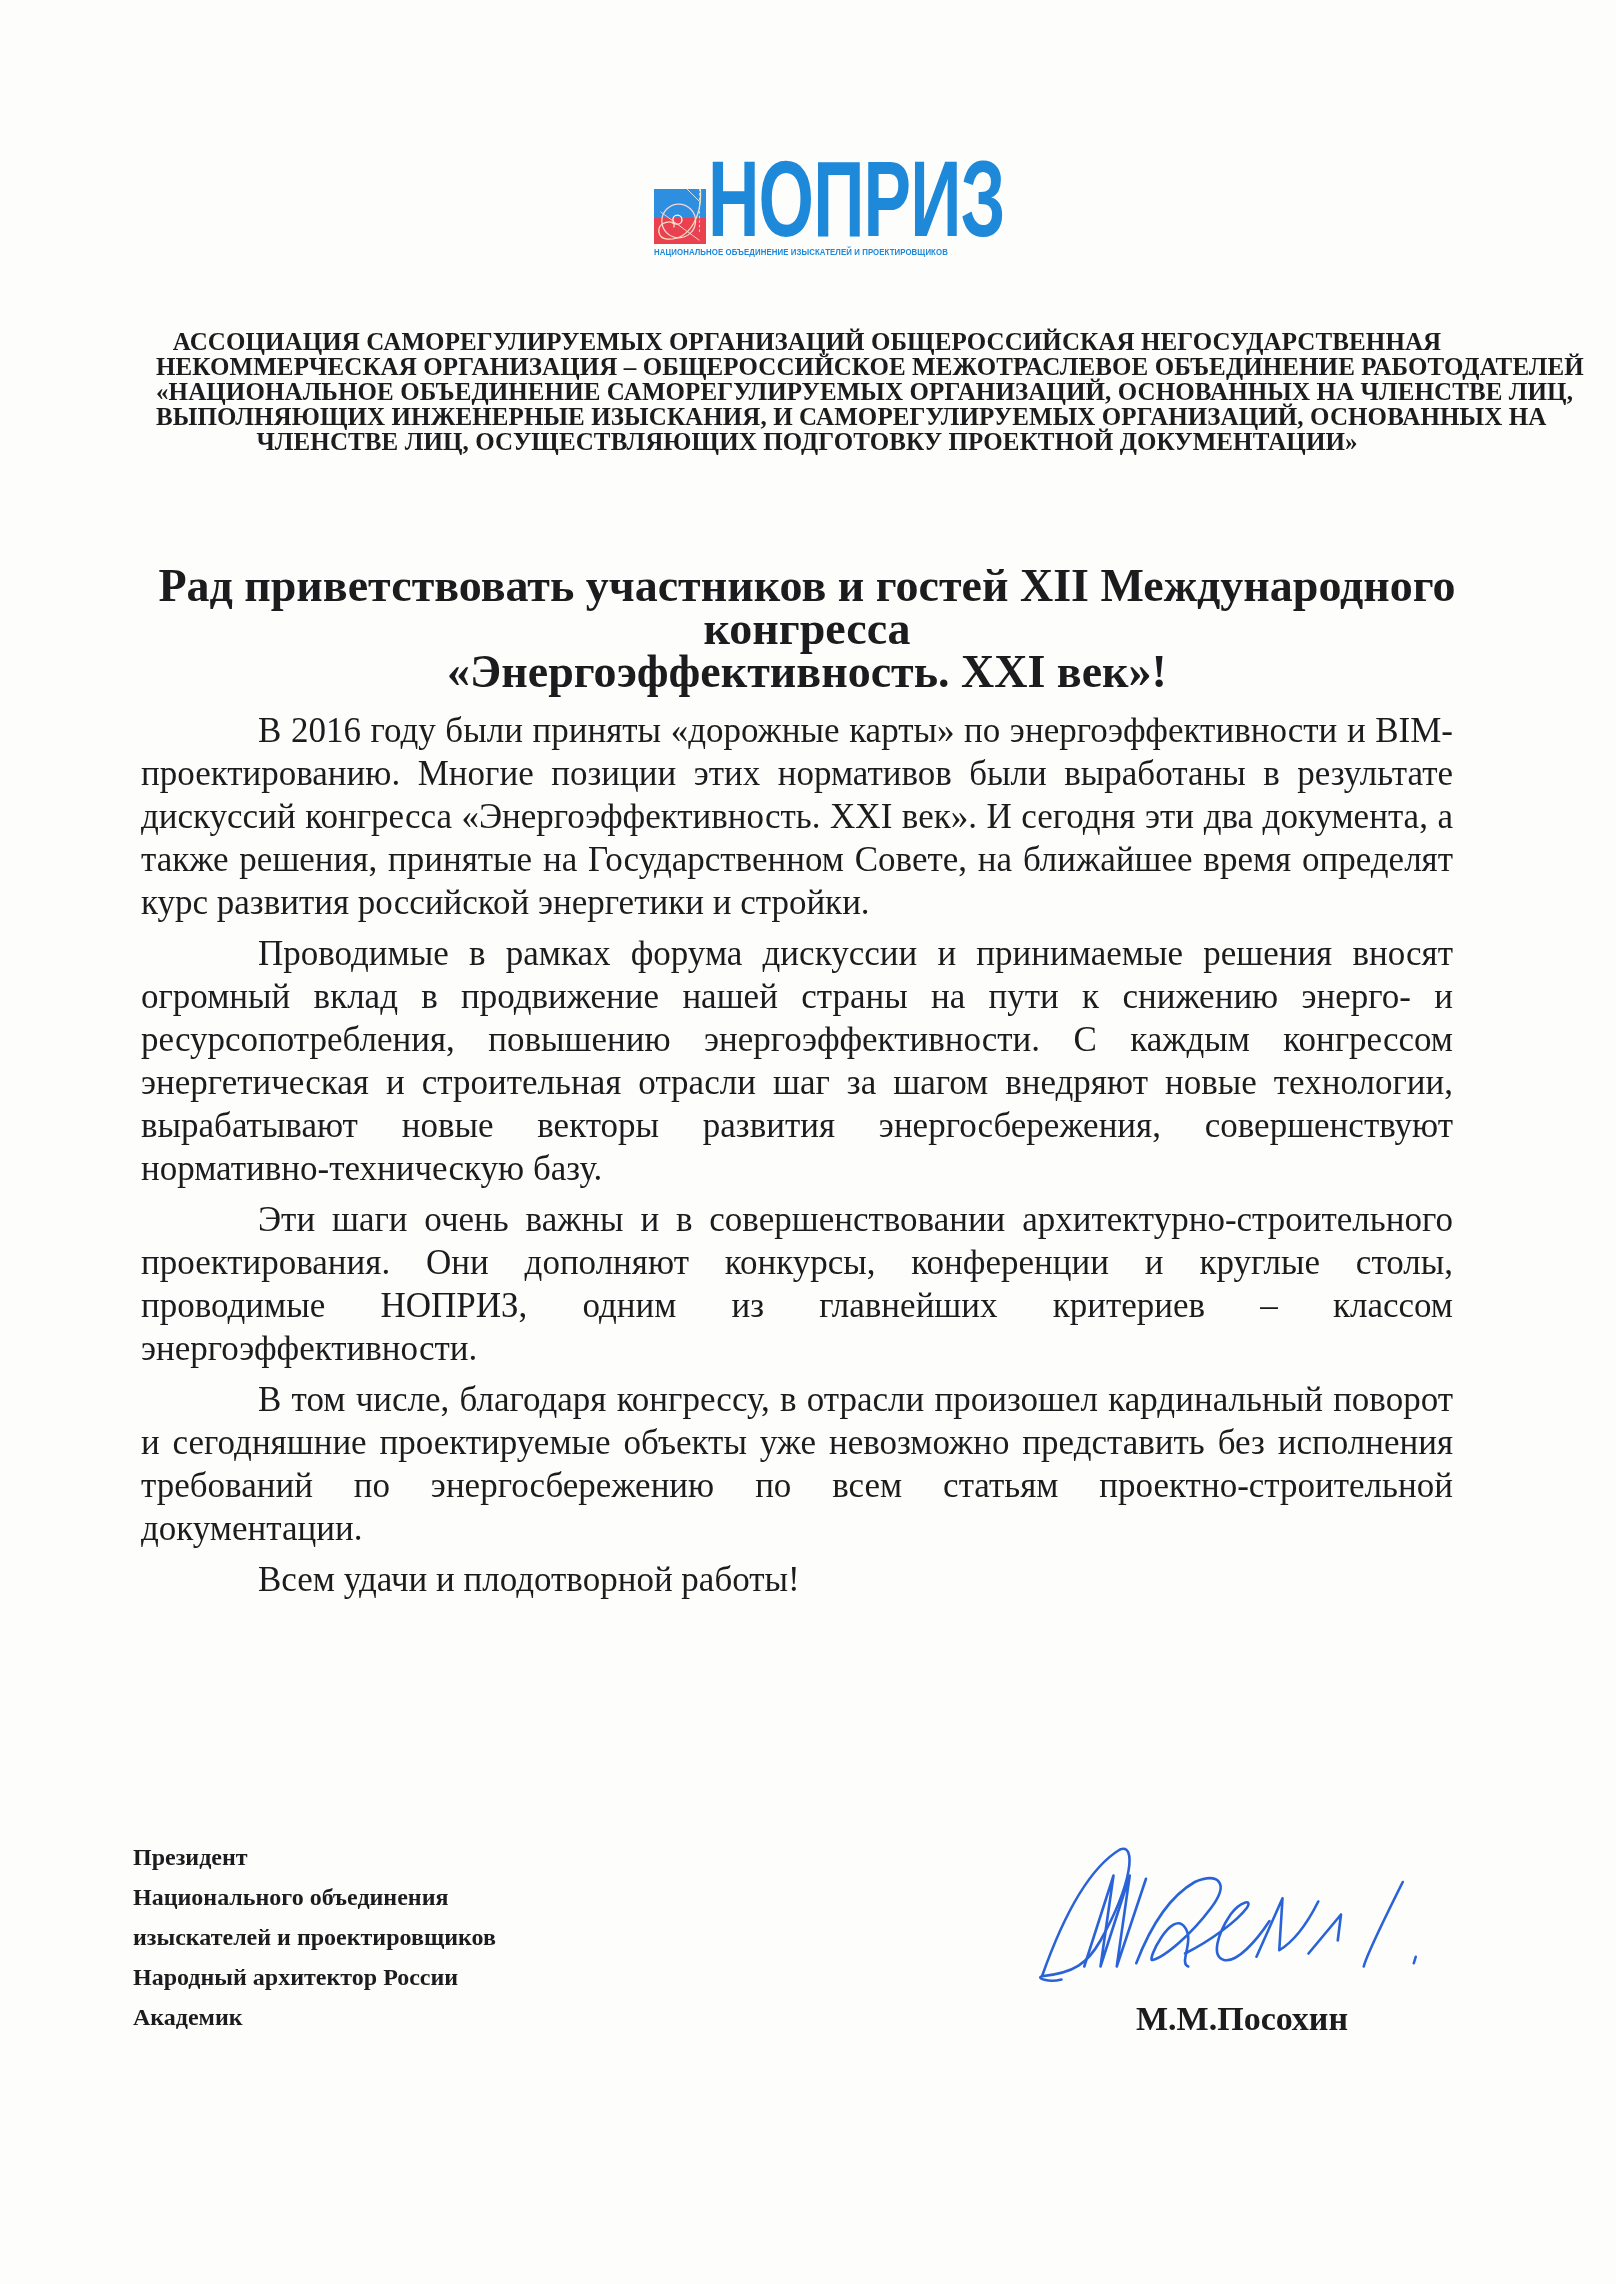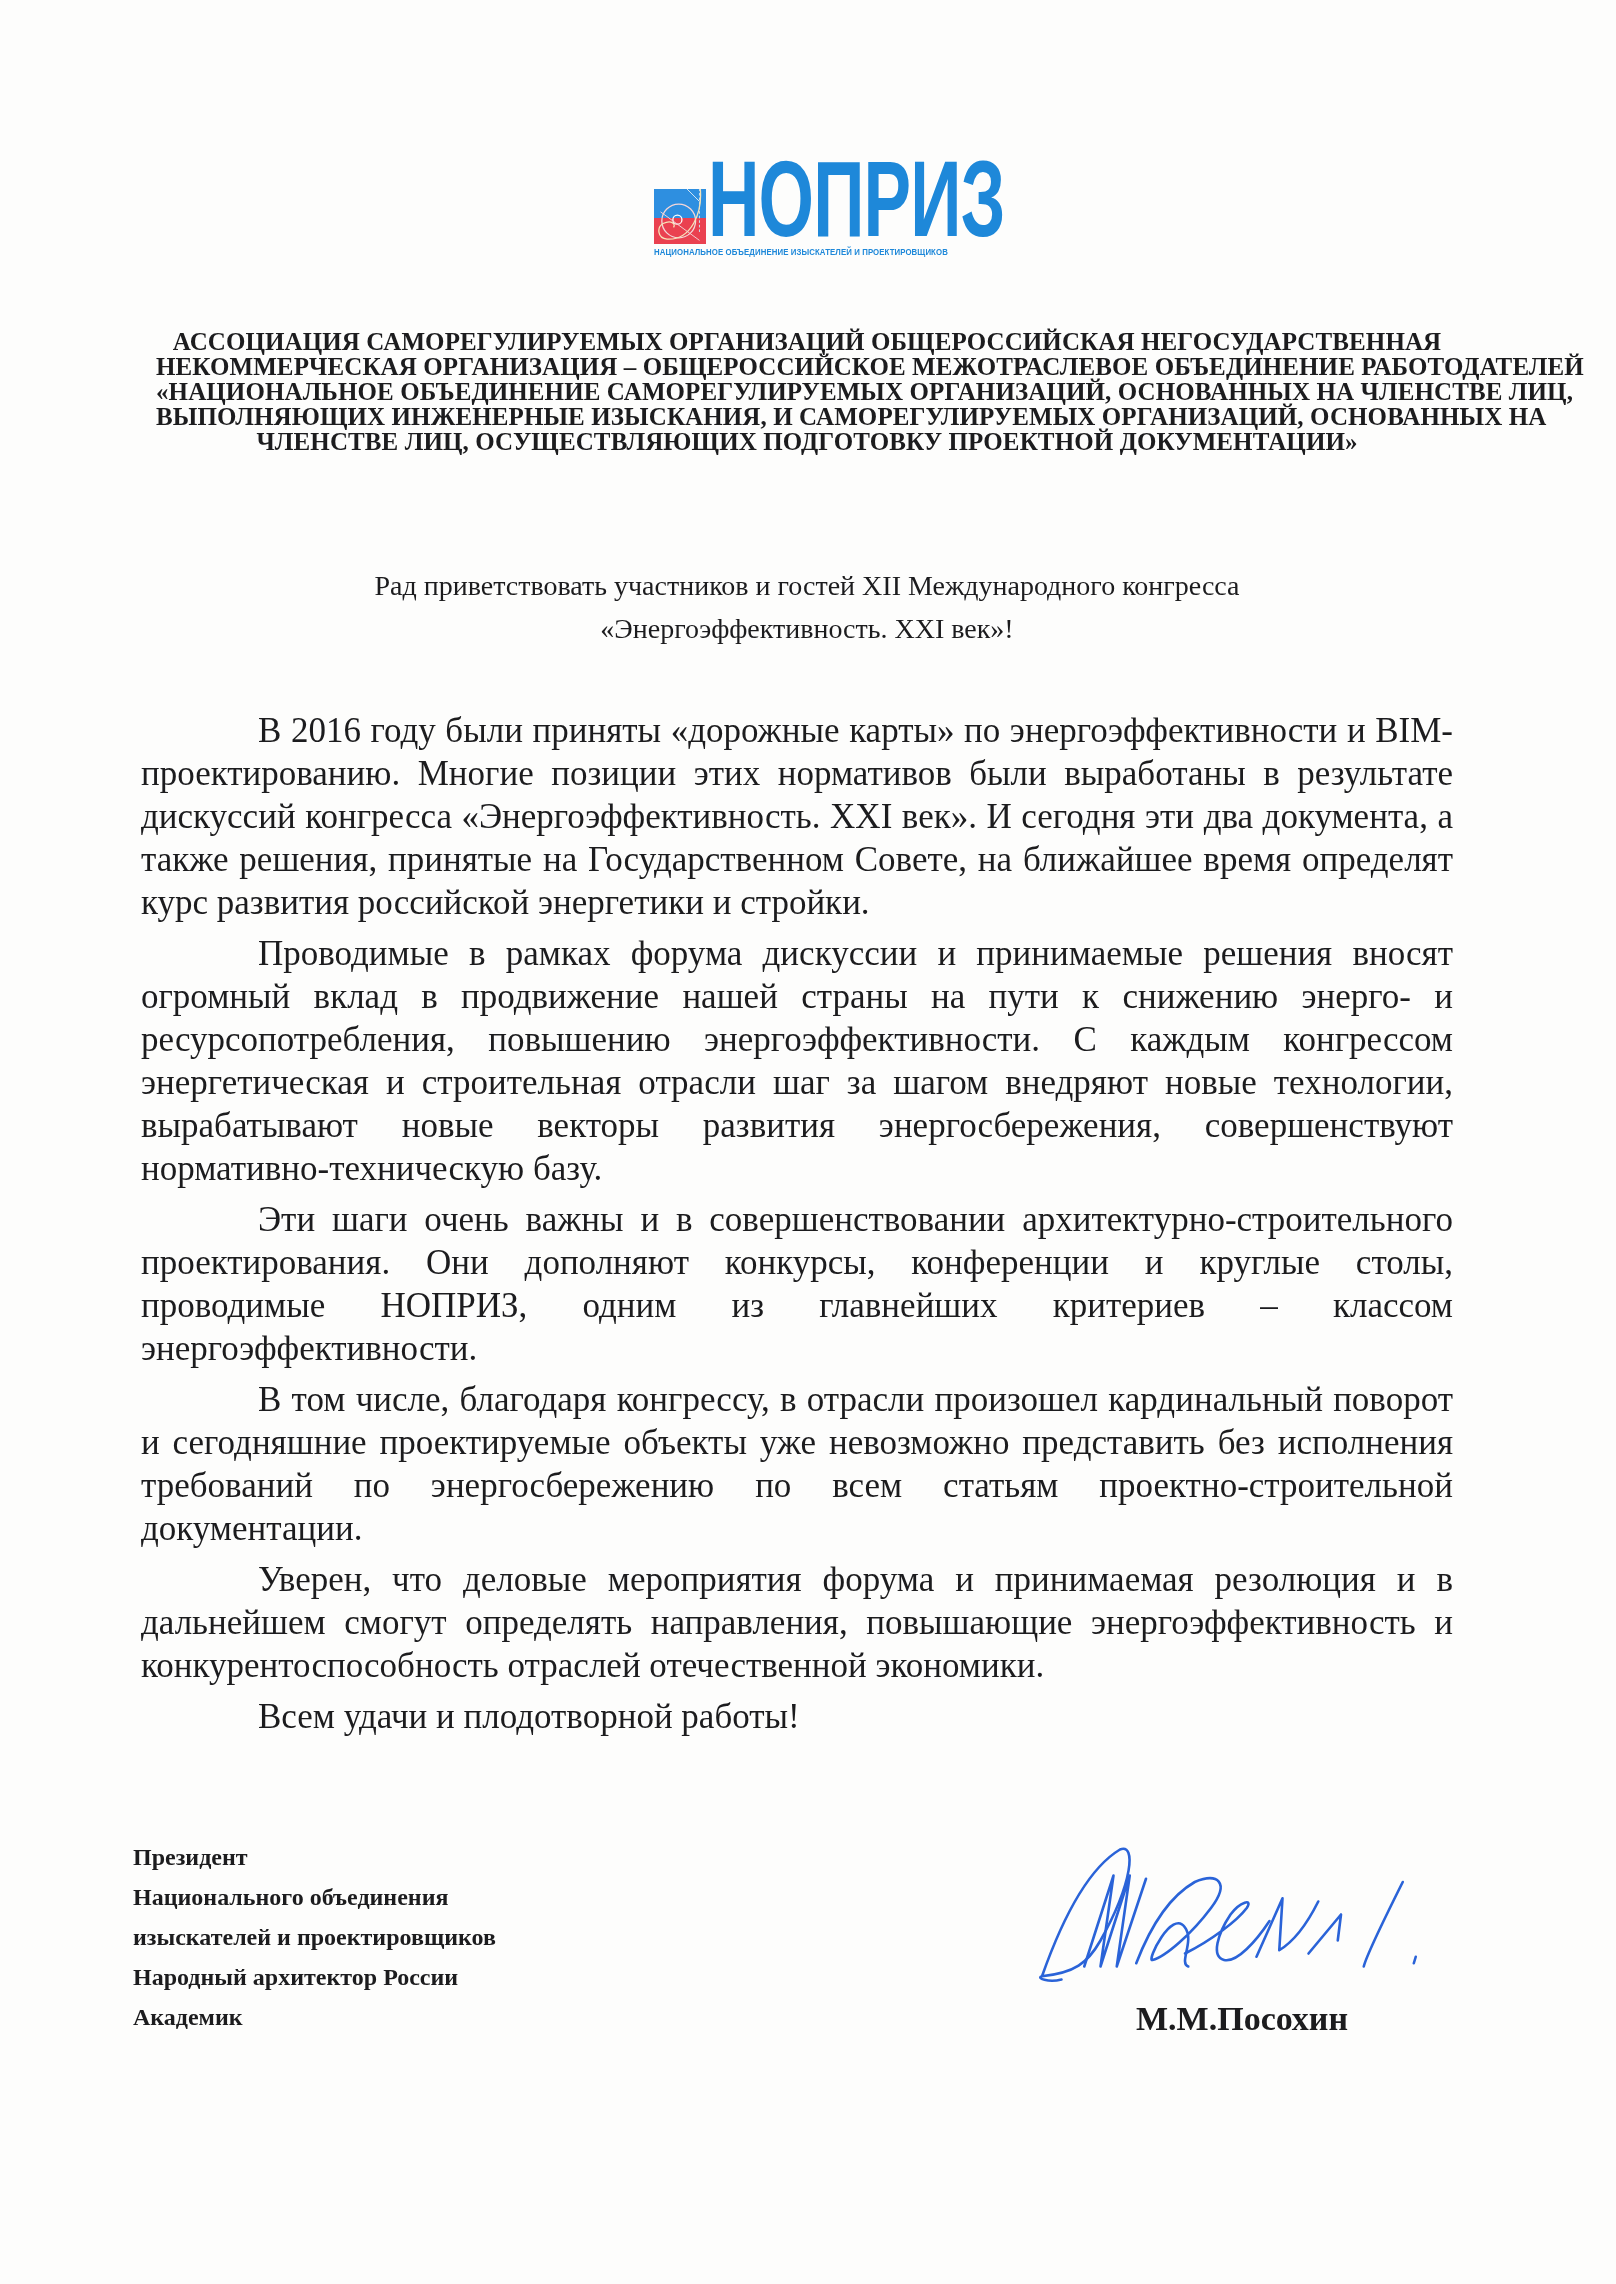--- a/index.html
+++ b/index.html
@@ -39,21 +39,21 @@
     .org {
       left: 156px; top: 329px; width: 1302px;
       text-align: center; font-weight: 700; font-size: 25px; line-height: 25px;
       text-transform: uppercase; letter-spacing: 0.1px;
     }
     .org div { white-space: nowrap; }
 
     
     .title {
       left: 130px; top: 564px; width: 1354px;
-      text-align: center; font-weight: 400; font-size: 28px; line-height: 43px;
+      text-align: center; font-weight: 700; font-size: 46px; line-height: 43px;
     }
 
     
     .body-text {
       left: 133px; top: 701px; width: 1328px;
       font-size: 35px; line-height: 43px;
       text-align: justify;
     }
     .body-text p { margin: 8px; text-indent: 117px; }
 
@@ -100,21 +100,20 @@
 <div class="abs title">
   <div>Рад приветствовать участников и гостей XII Международного конгресса</div>
   <div>«Энергоэффективность. XXI век»!</div>
 </div>
 
 <div class="abs body-text">
   <p>В 2016 году были приняты «дорожные карты» по энергоэффективности и BIM-проектированию. Многие позиции этих нормативов были выработаны в результате дискуссий конгресса «Энергоэффективность. XXI век». И сегодня эти два документа, а также решения, принятые на Государственном Совете, на ближайшее время определят курс развития российской энергетики и стройки.</p>
   <p>Проводимые в рамках форума дискуссии и принимаемые решения вносят огромный вклад в продвижение нашей страны на пути к снижению энерго- и ресурсопотребления, повышению энергоэффективности. С каждым конгрессом энергетическая и строительная отрасли шаг за шагом внедряют новые технологии, вырабатывают новые векторы развития энергосбережения, совершенствуют нормативно-техническую базу.</p>
   <p>Эти шаги очень важны и в совершенствовании архитектурно-строительного проектирования. Они дополняют конкурсы, конференции и круглые столы, проводимые НОПРИЗ, одним из главнейших критериев – классом энергоэффективности.</p>
   <p>В том числе, благодаря конгрессу, в отрасли произошел кардинальный поворот и сегодняшние проектируемые объекты уже невозможно представить без исполнения требований по энергосбережению по всем статьям проектно-строительной документации.</p>
-  <p>Уверен, что деловые мероприятия форума и принимаемая резолюция и в дальнейшем смогут определять направления, повышающие энергоэффективность и конкурентоспособность отраслей отечественной экономики.</p>
   <p>Всем удачи и плодотворной работы!</p>
 </div>
 
 <div class="abs sig-left">
   <div>Президент</div>
   <div>Национального объединения</div>
   <div>изыскателей и проектировщиков</div>
   <div>Народный архитектор России</div>
   <div>Академик</div>
 </div>

